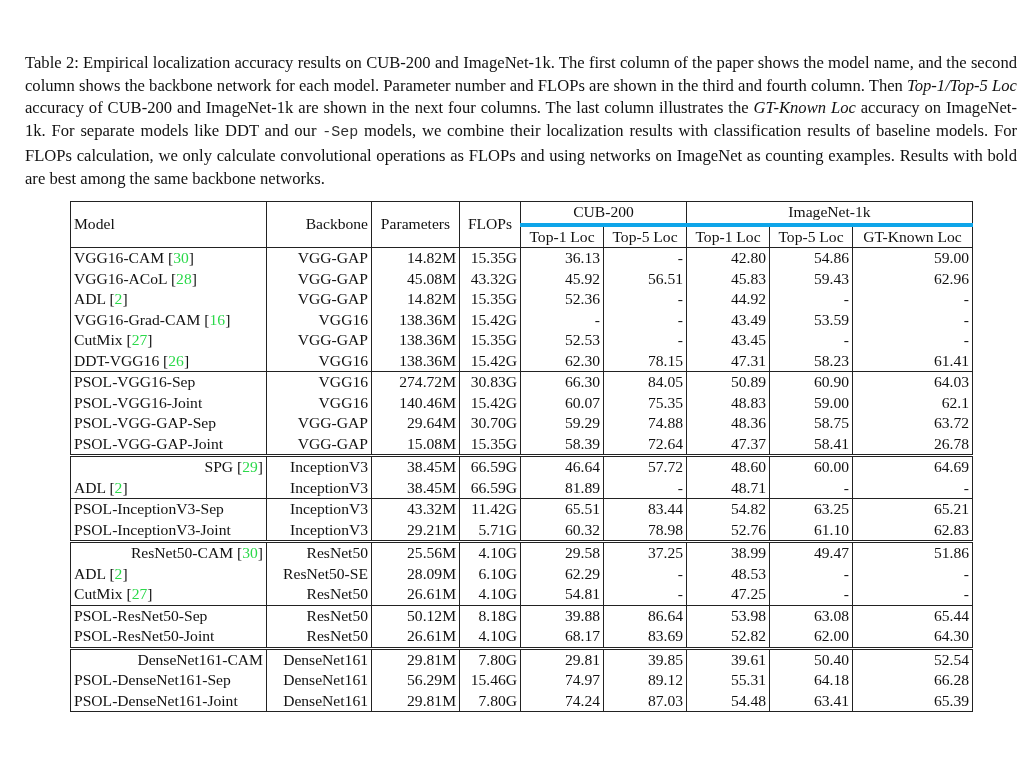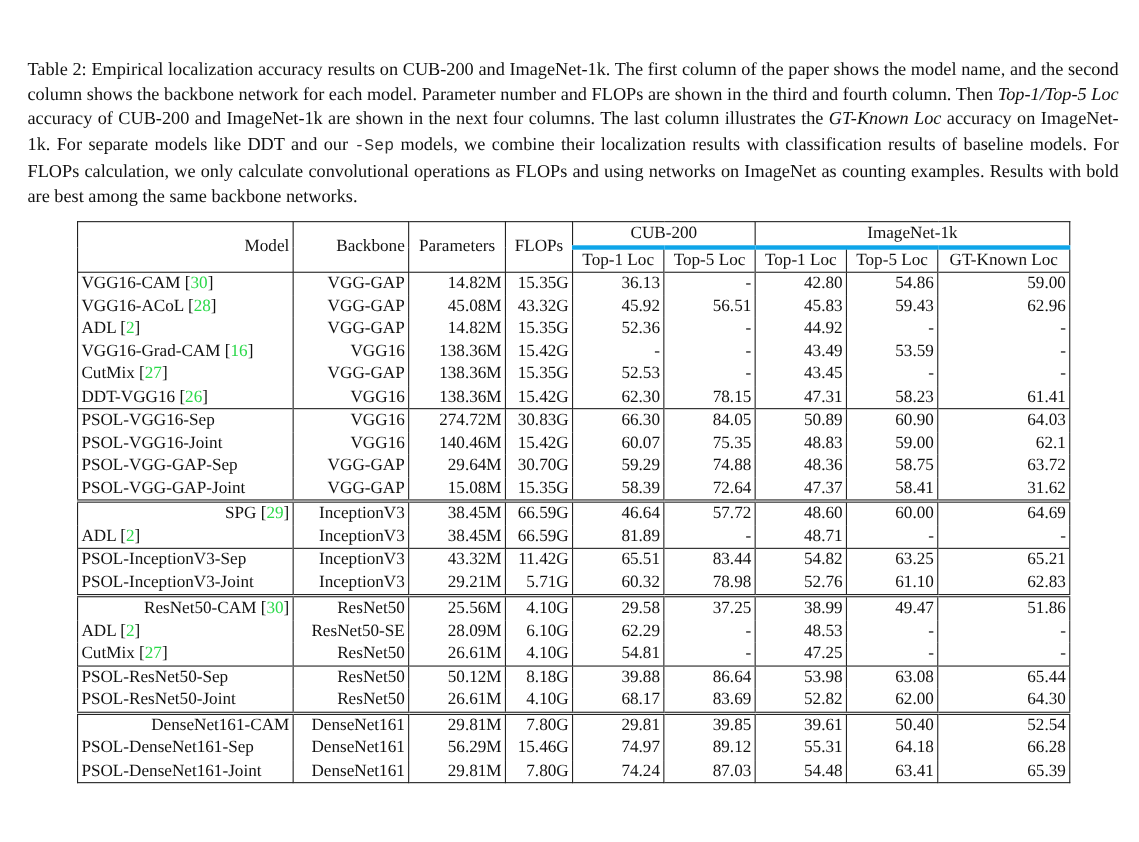--- a/index.html
+++ b/index.html
@@ -40,21 +40,21 @@
       <col class="c-par">
       <col class="c-fl">
     <col class="c-loc">
       <col class="c-loc">
       <col class="c-loc">
       <col class="c-loc">
       <col class="c-gt">
   </colgroup>
   <thead>
     <tr class="top">
-      <th rowspan="2" class="model-h" style="text-align:right;border-bottom:1px solid #222;">Model</th>
+      <th rowspan="2" class="model-h" style="text-align:left;border-bottom:1px solid #222;">Model</th>
       <th rowspan="2" style="text-align:right;border-bottom:1px solid #222;">Backbone</th>
       <th rowspan="2" style="border-bottom:1px solid #222;">Parameters</th>
       <th rowspan="2" style="border-bottom:1px solid #222;">FLOPs</th>
       <th colspan="2">CUB-200</th>
       <th colspan="3">ImageNet-1k</th>
     </tr>
     <tr class="hdr2">
       <th>Top-1 Loc</th>
       <th>Top-5 Loc</th>
       <th>Top-1 Loc</th>
@@ -164,21 +164,21 @@
       </tr>
       <tr>
         <td class="model"><span>PSOL-VGG-GAP-Joint</span></td>
         <td>VGG-GAP</td>
         <td>15.08M</td>
         <td>15.35G</td>
         <td>58.39</td>
         <td>72.64</td>
         <td>47.37</td>
         <td>58.41</td>
-        <td>31.62</td>
+        <td>26.78</td>
       </tr>
       <tr class="dbl">
         <td class="model"><span>SPG</span><span> [<span class="cite">29</span>]</span></td>
         <td>InceptionV3</td>
         <td>38.45M</td>
         <td>66.59G</td>
         <td>46.64</td>
         <td>57.72</td>
         <td>48.60</td>
         <td>60.00</td>

